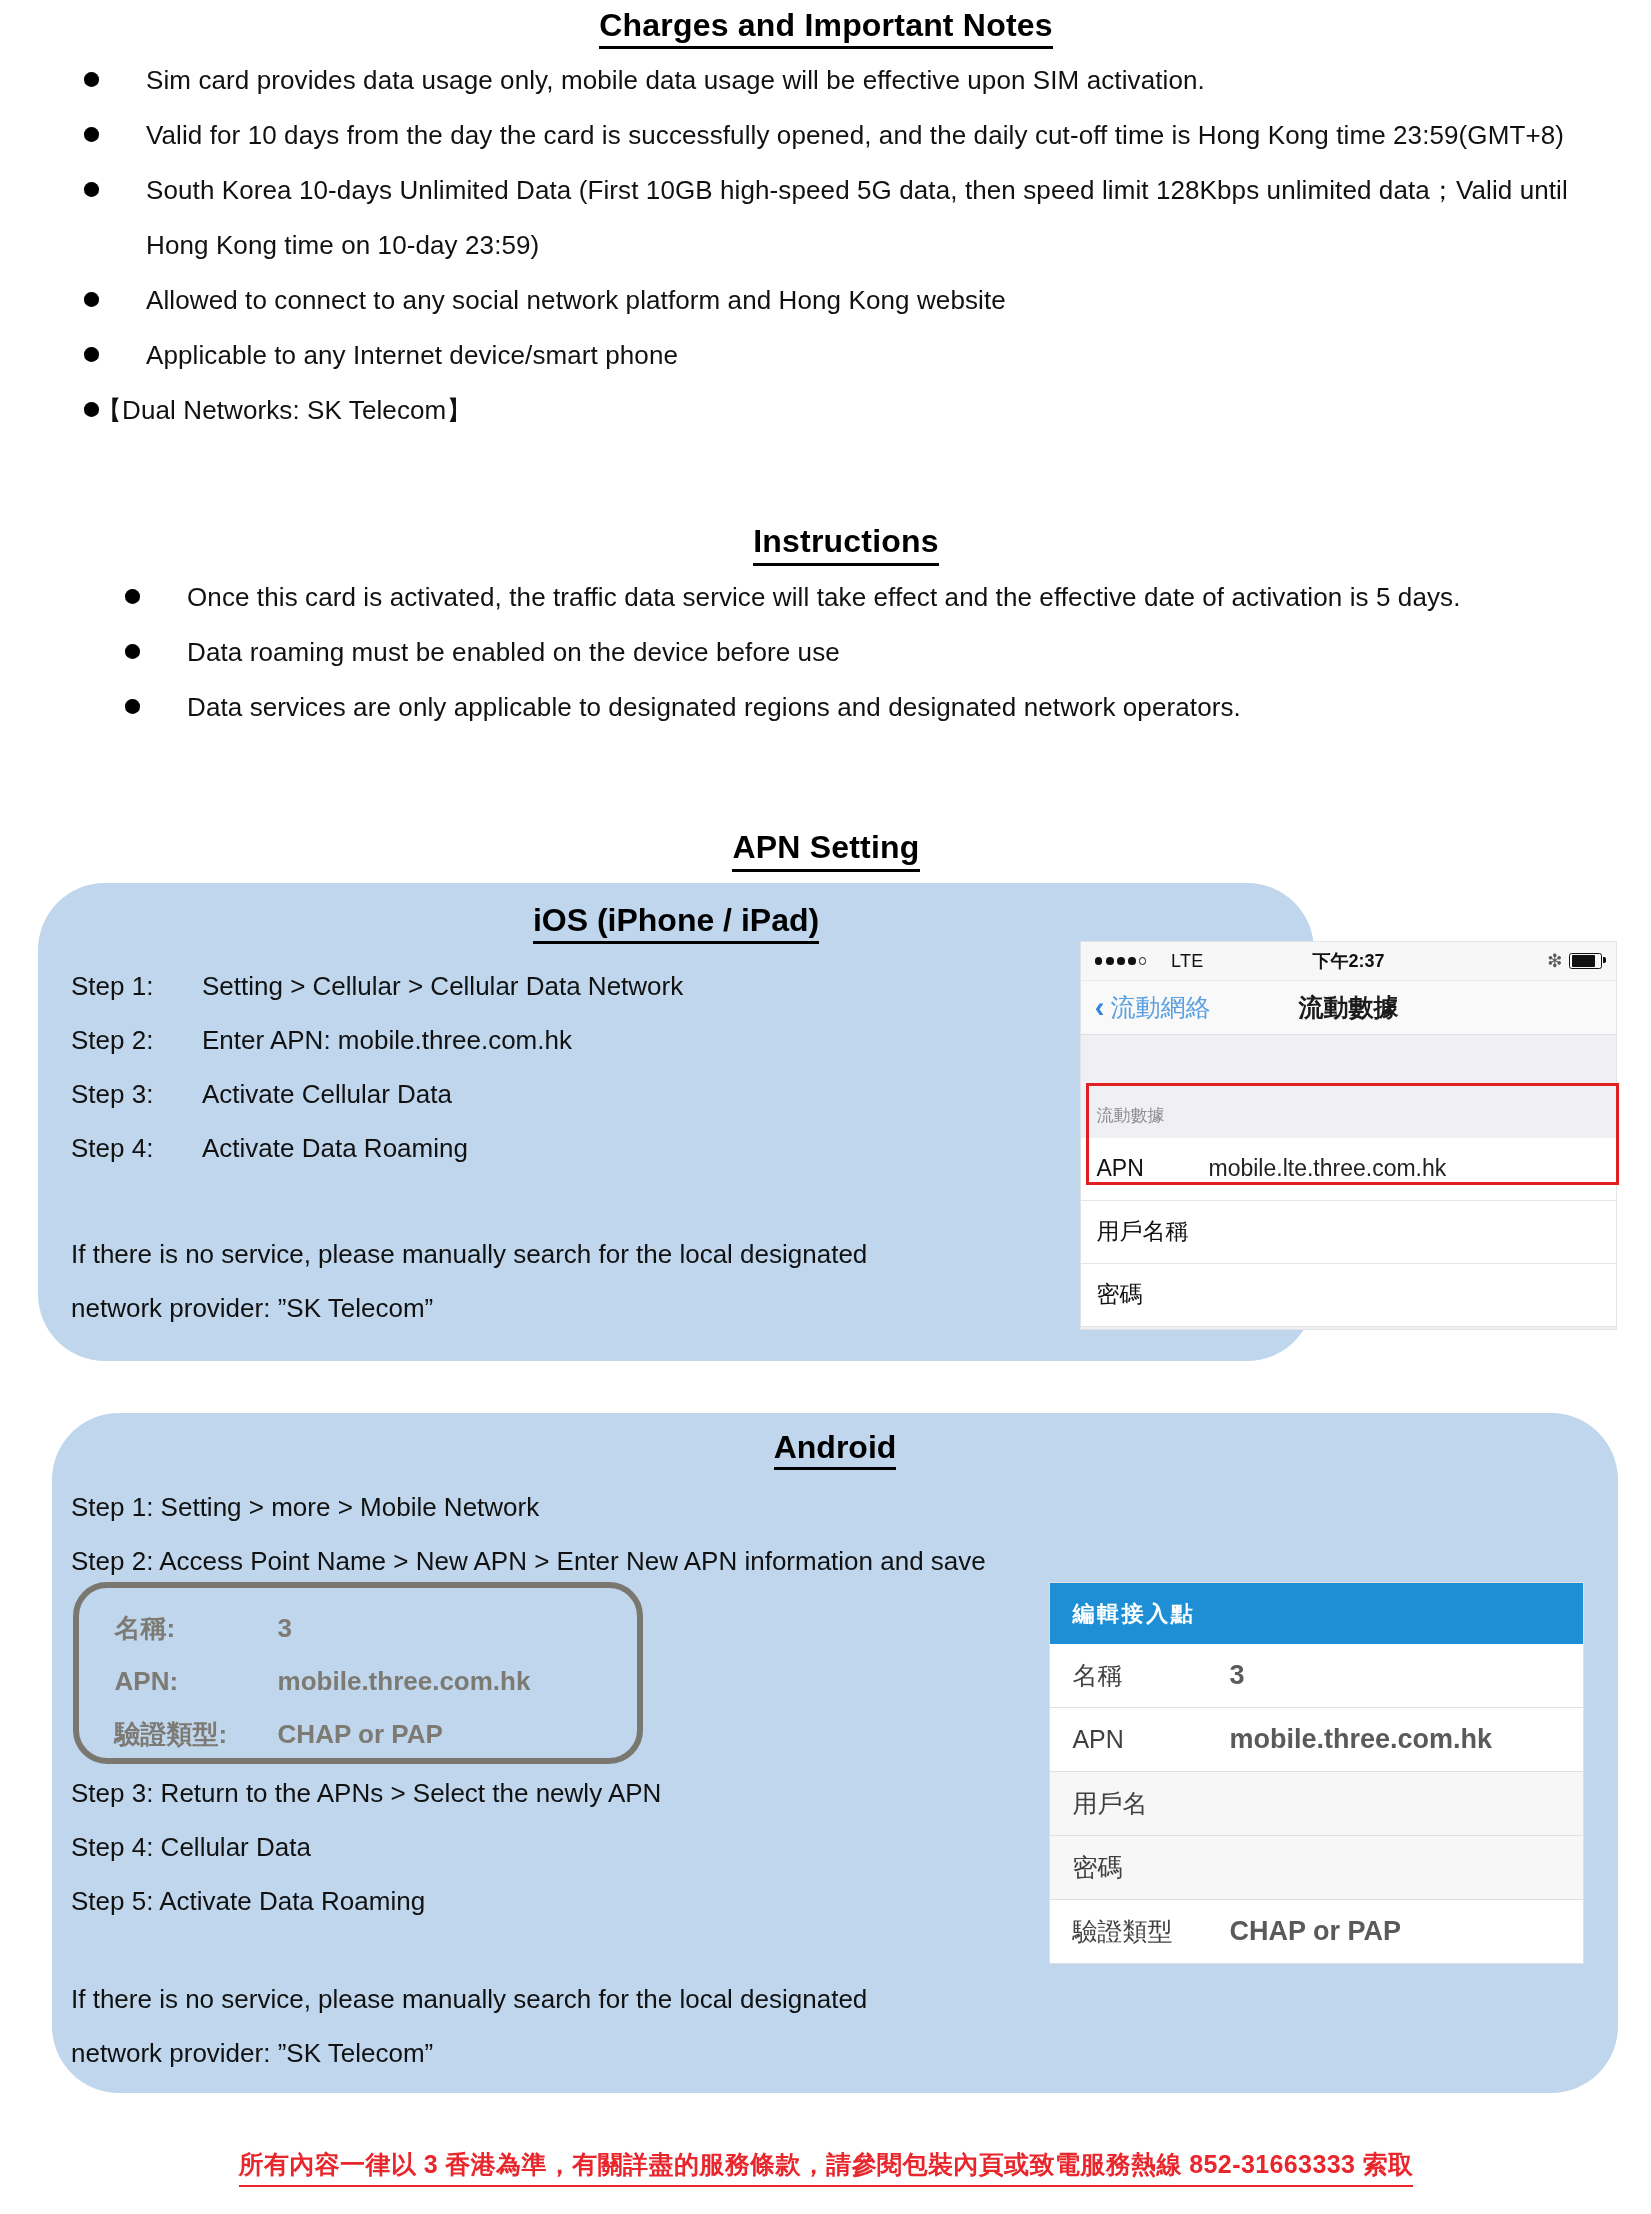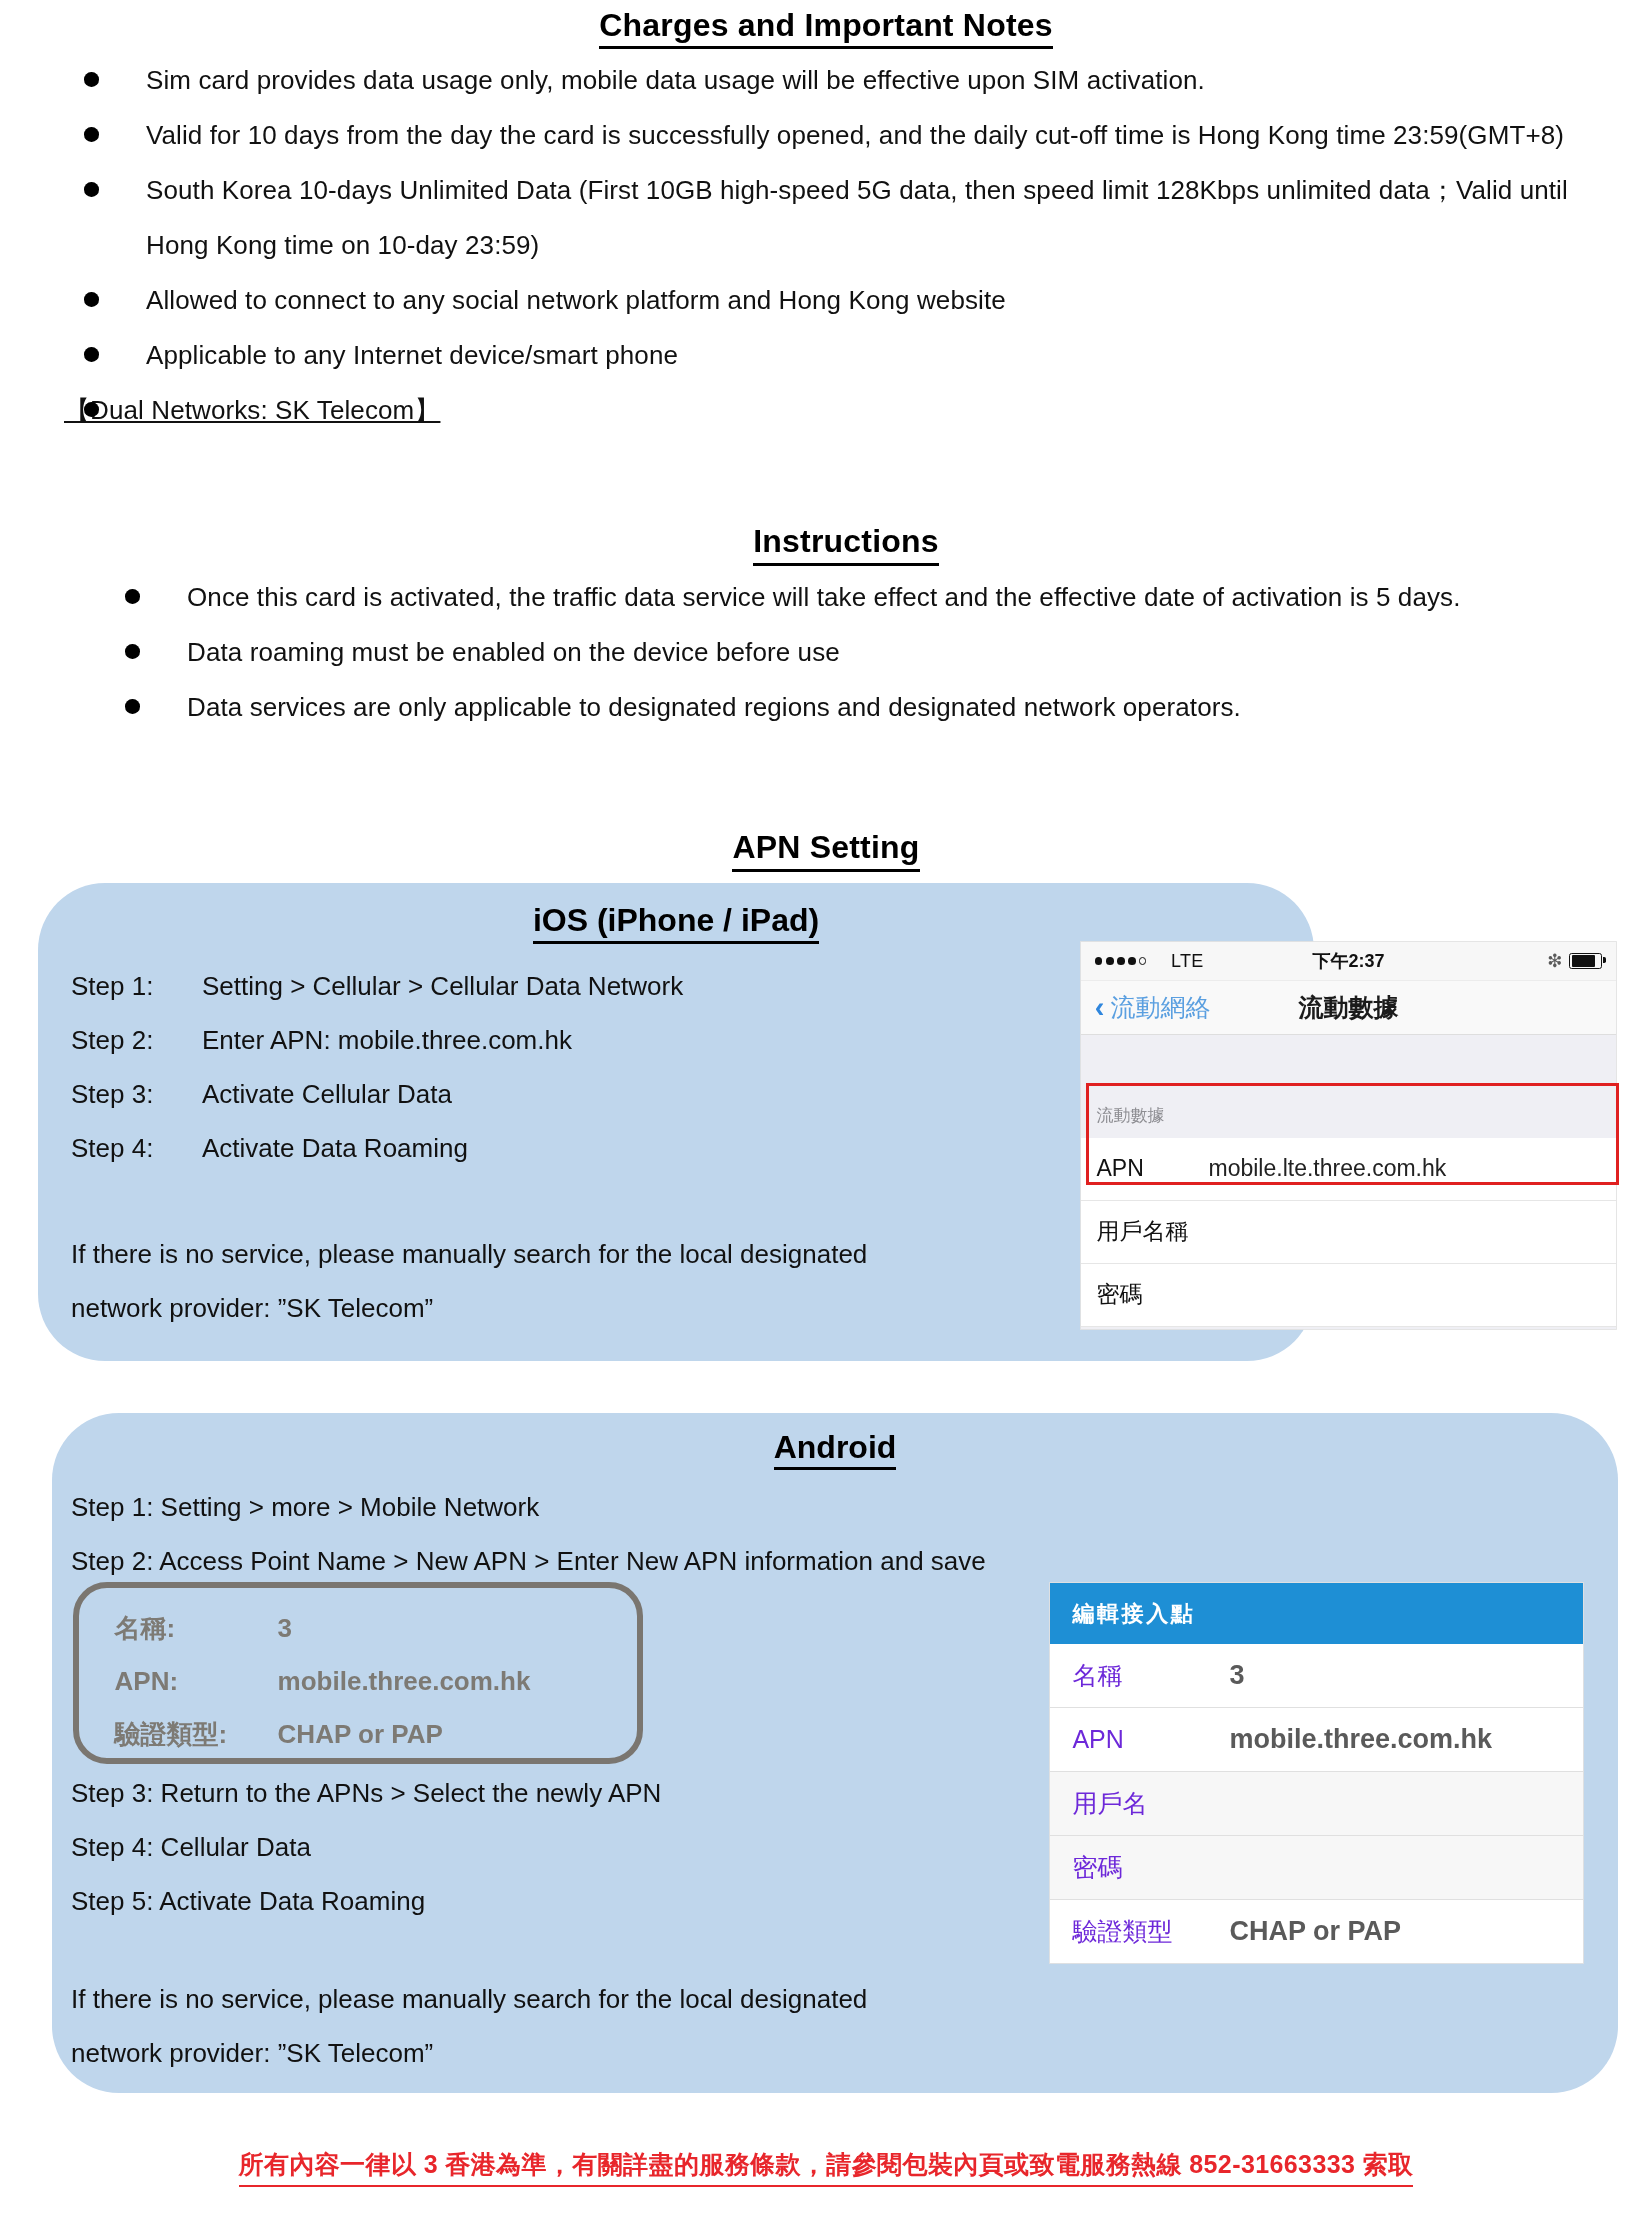--- a/index.html
+++ b/index.html
@@ -93,21 +93,21 @@
   .grey-box{
     position:absolute;border:6px solid #7a7670;border-radius:34px;
   }
   .gb-row{display:flex;align-items:baseline;font-size:26px;font-weight:bold;color:#7d7a74;line-height:53px;}
   .gb-k{width:163px;flex:0 0 163px;}
 
   
   .apn-table{position:absolute;background:#fff;box-shadow:0 0 0 0.9px #e2e2e2;overflow:hidden;}
   .at-head{background:#1e8fd5;color:#fff;font-size:22px;font-weight:bold;padding:15.5px 22.4px;letter-spacing:2.6px;}
   .at-row{display:flex;align-items:center;height:63px;border-bottom:0.9px solid #e0e0e0;padding:0 22.4px;font-size:25px;color:#3c3c3c;}
-  .at-row .k{width:157px;flex:0 0 157px;color:#6d28d9;}
+  .at-row .k{width:157px;flex:0 0 157px;color:#404040;}
   .at-row .v{font-weight:bold;color:#5a5a5a;font-size:27px;}
   .at-row.alt{background:#f7f7f7;}
 
   
   .footer{
     position:absolute;left:0;right:0;text-align:center;
     color:#e8262b;font-weight:bold;font-size:25px;letter-spacing:0.4px;
   }
   .footer span{border-bottom:2.6px solid #e8262b;padding-bottom:4.3px;display:inline-block;}
 </style>
@@ -134,21 +134,21 @@
       <span class="txt">South Korea 10-days Unlimited Data (First 10GB high-speed 5G data, then speed limit 128Kbps unlimited data；Valid until Hong Kong time on 10-day 23:59)</span>
     </li>
     <li>
       <span class="dot"></span>
       <span class="txt">Allowed to connect to any social network platform and Hong Kong website</span>
     </li>
     <li>
       <span class="dot"></span>
       <span class="txt">Applicable to any Internet device/smart phone</span>
     </li>
-    <li style="padding-left:64px;text-decoration:underline;">
+    <li style="padding-left:96px;">
       <span class="dot"></span>
       <span class="txt">【Dual Networks: SK Telecom】</span>
     </li>
   </ul>
 
   <div class="sec-head" style="position:absolute;left:0;right:0;top:523px;margin-left:40px;">
     <span>Instructions</span>
   </div>
 
   <ul class="bullets" style="position:absolute;left:0;top:570px;width:1609px;margin-left:41px;">

